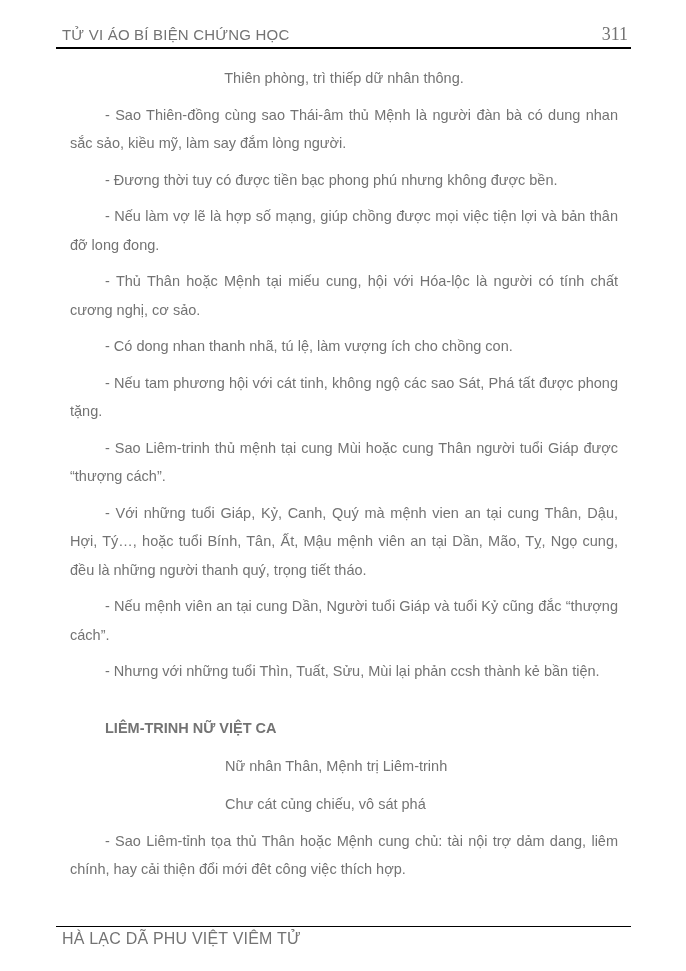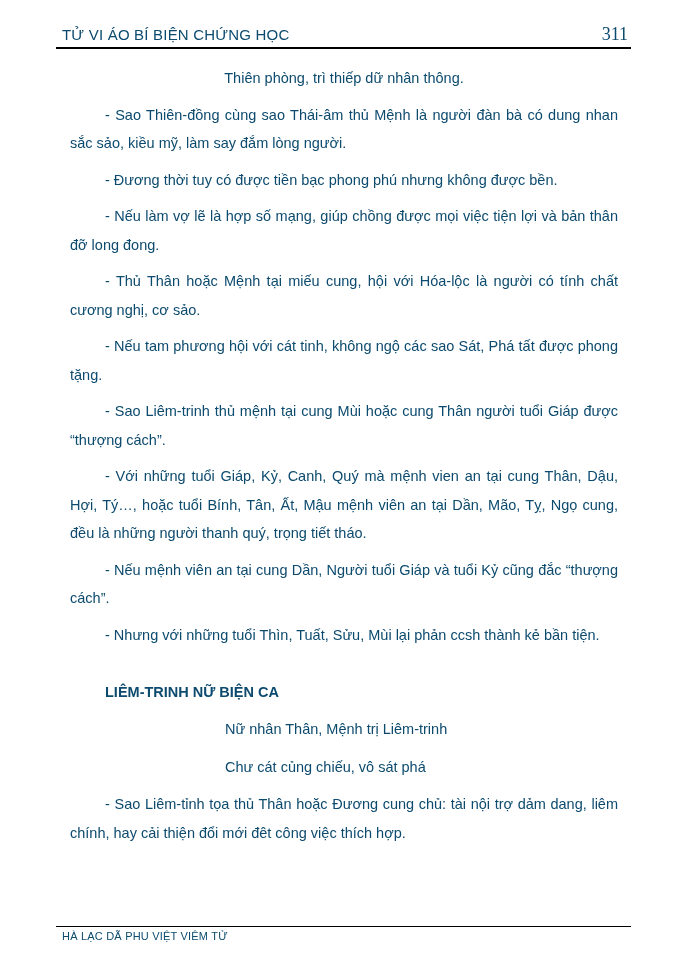--- a/index.html
+++ b/index.html
@@ -3,21 +3,21 @@
 <meta charset="utf-8">
 <style>
   html, body { margin: 0; padding: 0; background: #e8e8e8; }
   .page {
     position: relative;
     width: 686px;
     height: 971px;
     margin: 0 auto;
     background: #ffffff;
     font-family: "Liberation Sans", "DejaVu Sans", sans-serif;
-    color: #0c4a6e;
+    color: #737373;
     overflow: hidden;
     box-sizing: border-box;
   }
   .header {
     position: absolute;
     top: 24px;
     left: 62px;
     right: 58px;
     display: flex;
     justify-content: space-between;
@@ -58,48 +58,49 @@
     position: absolute;
     top: 926px;
     left: 56px;
     right: 55px;
     border-top: 1.5px solid #000000;
   }
   .footer {
     position: absolute;
     top: 930px;
     left: 62px;
-    font-size: 11px;
+    font-size: 16px;
     letter-spacing: 0.2px;
   }
 </style>
 </head>
 <body>
 
 <div class="page">
 
   <div class="header">
     <span class="header-title">TỬ VI ÁO BÍ BIỆN CHỨNG HỌC</span>
     <span class="page-number">311</span>
   </div>
   <div class="header-rule"></div>
 
   <div class="content">
       <p class="block-center">Thiên phòng, trì thiếp dữ nhân thông.</p>
       <p class="block-para">- Sao Thiên-đồng cùng sao Thái-âm thủ Mệnh là người đàn bà có dung nhan sắc sảo, kiều mỹ, làm say đắm lòng người.</p>
       <p class="block-para">- Đương thời tuy có được tiền bạc phong phú nhưng không được bền.</p>
       <p class="block-para">- Nếu làm vợ lẽ là hợp số mạng, giúp chồng được mọi việc tiện lợi và bản thân đỡ long đong.</p>
       <p class="block-para">- Thủ Thân hoặc Mệnh tại miếu cung, hội với Hóa-lộc là người có tính chất cương nghị, cơ sảo.</p>
+      <p class="block-para">- Có dong nhan thanh nhã, tú lệ, làm vượng ích cho chồng con.</p>
       <p class="block-para">- Nếu tam phương hội với cát tinh, không ngộ các sao Sát, Phá tất được phong tặng.</p>
       <p class="block-para">- Sao Liêm-trinh thủ mệnh tại cung Mùi hoặc cung Thân người tuổi Giáp được “thượng cách”.</p>
       <p class="block-para">- Với những tuổi Giáp, Kỷ, Canh, Quý mà mệnh vien an tại cung Thân, Dậu, Hợi, Tý…, hoặc tuổi Bính, Tân, Ất, Mậu mệnh viên an tại Dần, Mão, Tỵ, Ngọ cung, đều là những người thanh quý, trọng tiết tháo.</p>
       <p class="block-para">- Nếu mệnh viên an tại cung Dần, Người tuổi Giáp và tuổi Kỷ cũng đắc “thượng cách”.</p>
       <p class="block-para">- Nhưng với những tuổi Thìn, Tuất, Sửu, Mùi lại phản ccsh thành kẻ bần tiện.</p>
-      <p class="block-heading-caps">LIÊM-TRINH NỮ BIỆN CA</p>
+      <p class="block-heading-caps">LIÊM-TRINH NỮ VIỆT CA</p>
       <p class="block-verse">Nữ nhân Thân, Mệnh trị Liêm-trinh</p>
       <p class="block-verse">Chư cát củng chiếu, vô sát phá</p>
-      <p class="block-para">- Sao Liêm-tỉnh tọa thủ Thân hoặc Đương cung chủ: tài nội trợ dảm dang, liêm chính, hay cải thiện đổi mới đêt công việc thích hợp.</p>
+      <p class="block-para">- Sao Liêm-tỉnh tọa thủ Thân hoặc Mệnh cung chủ: tài nội trợ dảm dang, liêm chính, hay cải thiện đổi mới đêt công việc thích hợp.</p>
     </div>
 
   <div class="footer-rule"></div>
   <div class="footer">HÀ LẠC DÃ PHU VIỆT VIÊM TỬ</div>
 
 </div>
 
 </body></html>

